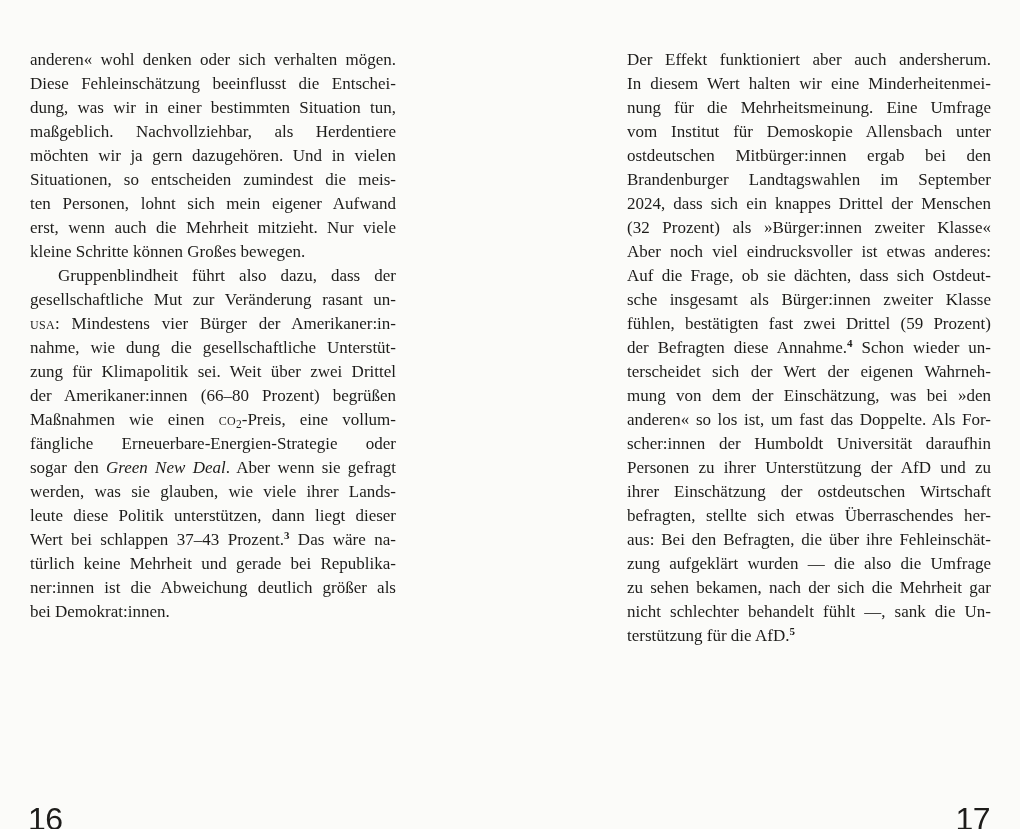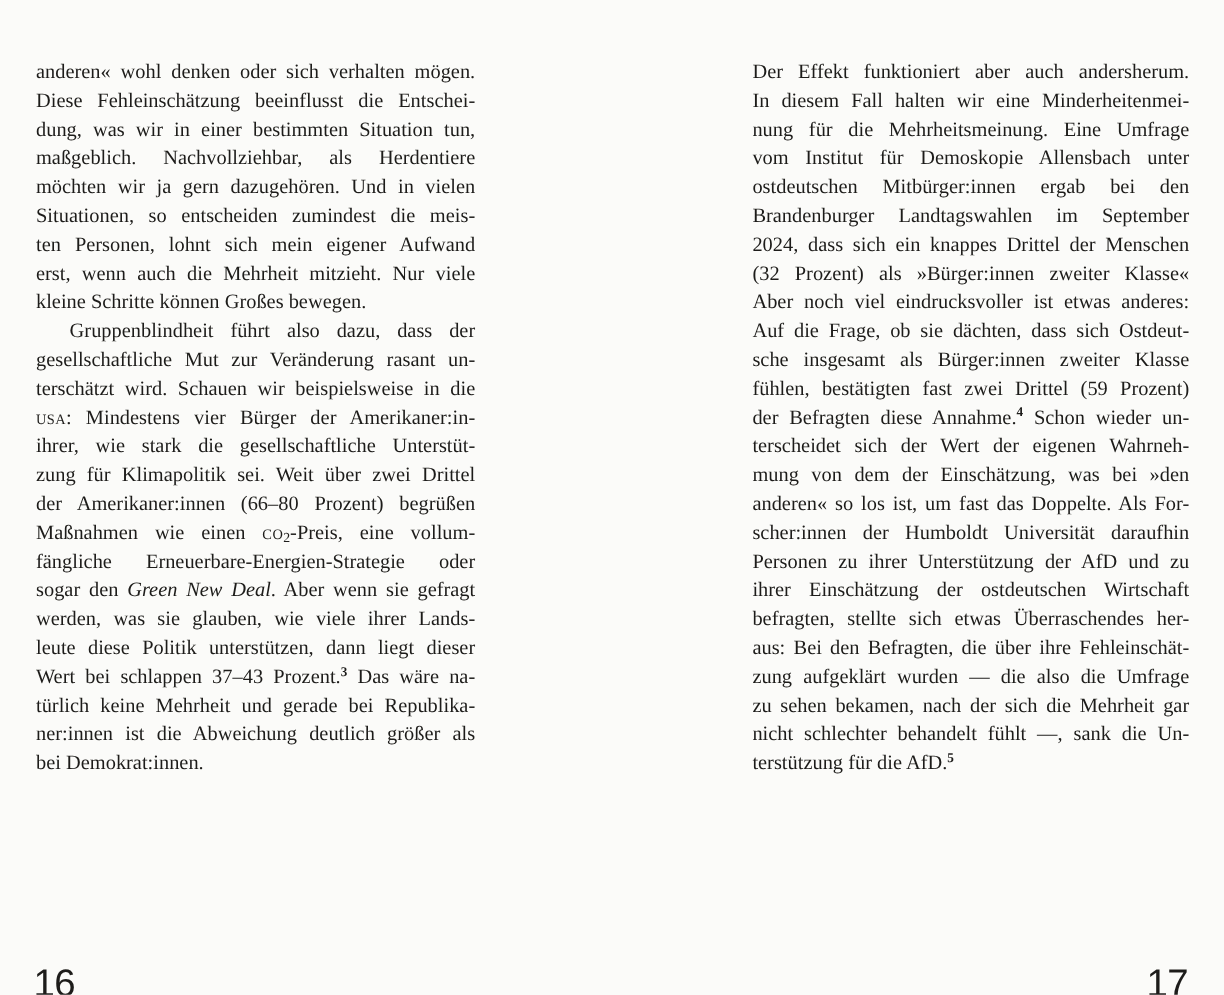--- a/index.html
+++ b/index.html
@@ -59,44 +59,43 @@
           <div class="line"><span>maßgeblich. Nachvollziehbar, als Herdentiere</span></div>
           <div class="line"><span>möchten wir ja gern dazugehören. Und in vielen</span></div>
           <div class="line"><span>Situationen, so entscheiden zumindest die meis-</span></div>
           <div class="line"><span>ten Personen, lohnt sich mein eigener Aufwand</span></div>
           <div class="line"><span>erst, wenn auch die Mehrheit mitzieht. Nur viele</span></div>
           <div class="line last"><span>kleine Schritte können Großes bewegen.</span></div>
         </div>
         <div class="para">
           <div class="line indent"><span>Gruppenblindheit führt also dazu, dass der</span></div>
           <div class="line"><span>gesellschaftliche Mut zur Veränderung rasant un-</span></div>
-          <div class="line"><span>terschätzt wird. Schauen wir beispielsweise in die</span></div>
           <div class="line"><span class="sc">usa</span><span>: Mindestens vier Bürger der Amerikaner:in-</span></div>
-          <div class="line"><span>ihrer, wie stark die gesellschaftliche Unterstüt-</span></div>
+          <div class="line"><span>nahme, wie dung die gesellschaftliche Unterstüt-</span></div>
           <div class="line"><span>zung für Klimapolitik sei. Weit über zwei Drittel</span></div>
           <div class="line"><span>der Amerikaner:innen (66–80 Prozent) begrüßen</span></div>
           <div class="line"><span>Maßnahmen wie einen </span><span class="sc">co</span><span class="sub">2</span><span>-Preis, eine vollum-</span></div>
           <div class="line"><span>fängliche Erneuerbare-Energien-Strategie oder</span></div>
           <div class="line"><span>sogar den </span><span class="it">Green New Deal</span><span>. Aber wenn sie gefragt</span></div>
           <div class="line"><span>werden, was sie glauben, wie viele ihrer Lands-</span></div>
           <div class="line"><span>leute diese Politik unterstützen, dann liegt dieser</span></div>
           <div class="line"><span>Wert bei schlappen 37–43 Prozent.</span><span class="sup">3</span><span> Das wäre na-</span></div>
           <div class="line"><span>türlich keine Mehrheit und gerade bei Republika-</span></div>
           <div class="line"><span>ner:innen ist die Abweichung deutlich größer als</span></div>
           <div class="line last"><span>bei Demokrat:innen.</span></div>
         </div>
       </div>
     <div class="folio folio-left">16</div>
   </section>
 
   <section class="page right">
     <div class="text-block">
         <div class="para">
           <div class="line"><span>Der Effekt funktioniert aber auch andersherum.</span></div>
-          <div class="line"><span>In diesem Fall halten wir eine Minderheitenmei-</span></div>
+          <div class="line"><span>In diesem Wert halten wir eine Minderheitenmei-</span></div>
           <div class="line"><span>nung für die Mehrheitsmeinung. Eine Umfrage</span></div>
           <div class="line"><span>vom Institut für Demoskopie Allensbach unter</span></div>
           <div class="line"><span>ostdeutschen Mitbürger:innen ergab bei den</span></div>
           <div class="line"><span>Brandenburger Landtagswahlen im September</span></div>
           <div class="line"><span>2024, dass sich ein knappes Drittel der Menschen</span></div>
           <div class="line"><span>(32 Prozent) als »Bürger:innen zweiter Klasse«</span></div>
           <div class="line"><span>Aber noch viel eindrucksvoller ist etwas anderes:</span></div>
           <div class="line"><span>Auf die Frage, ob sie dächten, dass sich Ostdeut-</span></div>
           <div class="line"><span>sche insgesamt als Bürger:innen zweiter Klasse</span></div>
           <div class="line"><span>fühlen, bestätigten fast zwei Drittel (59 Prozent)</span></div>

